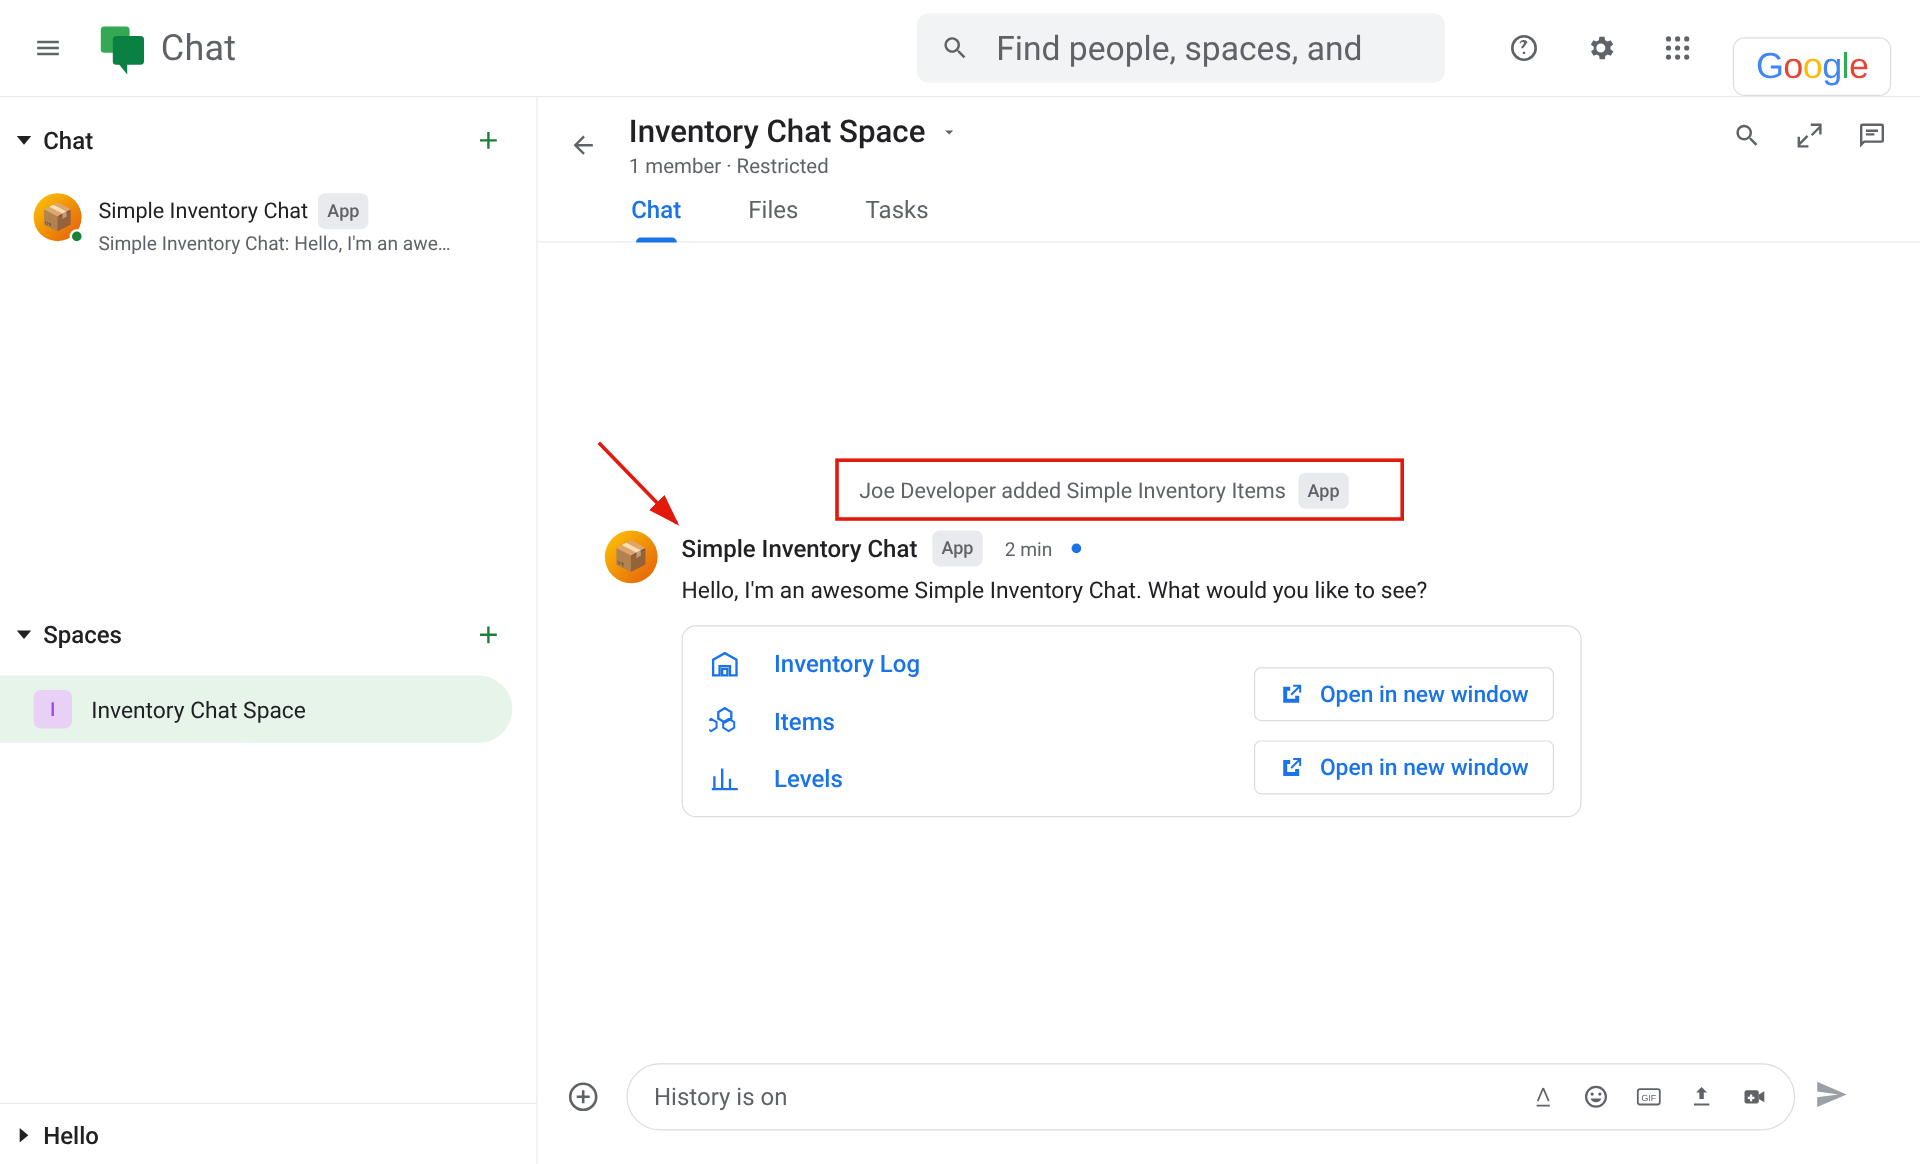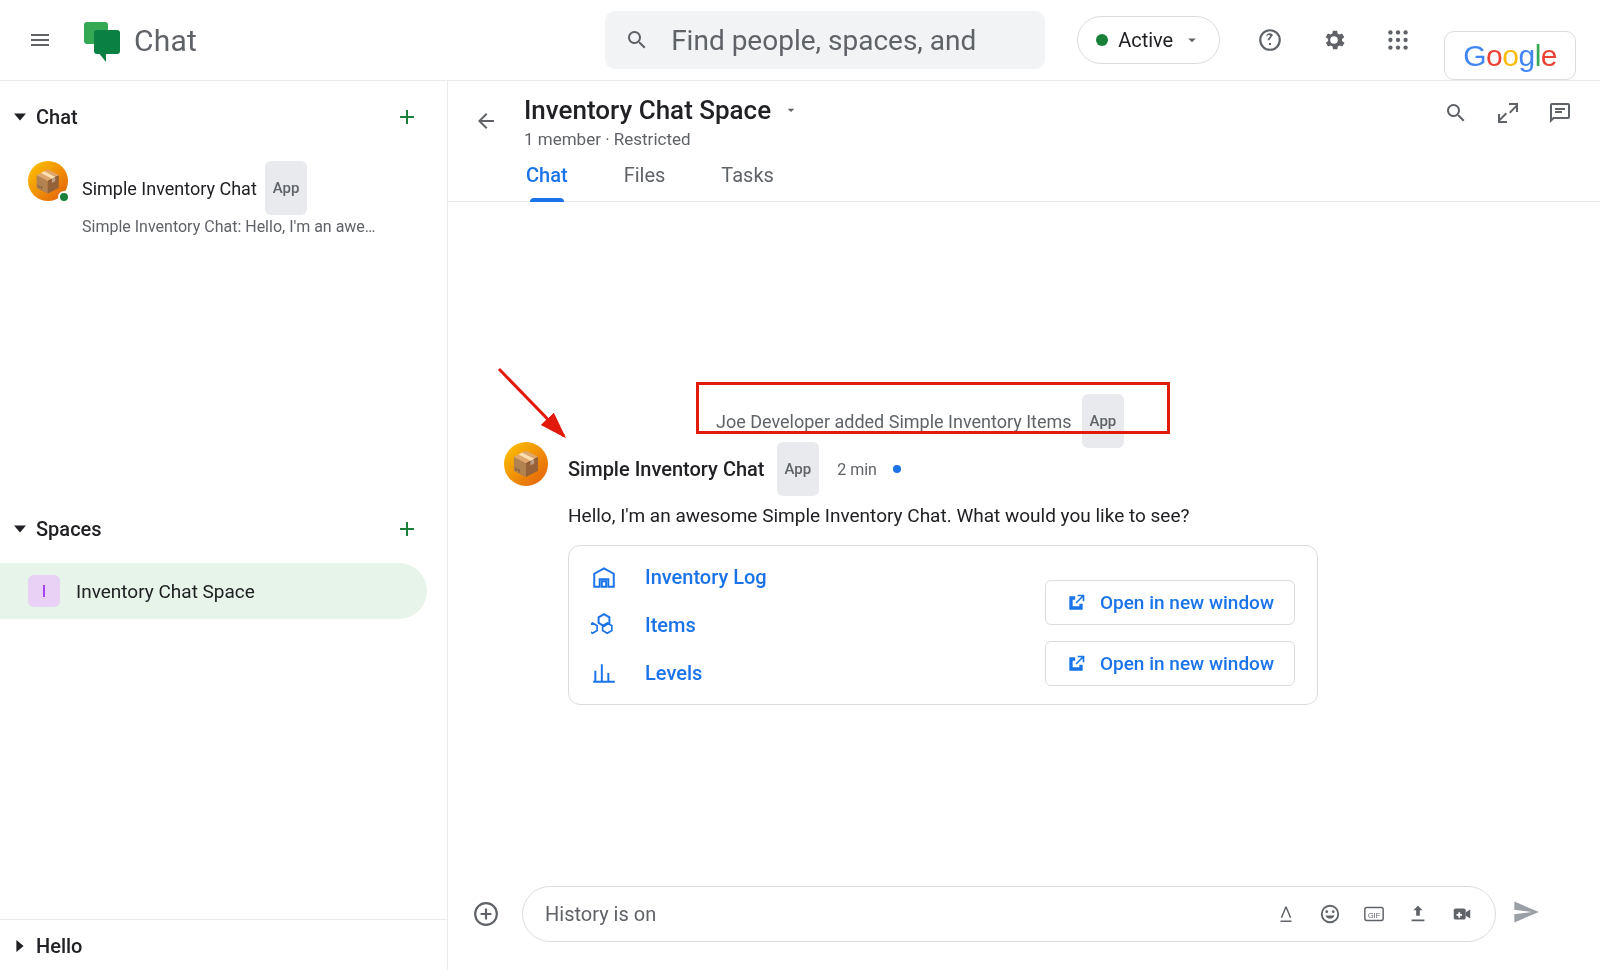--- a/index.html
+++ b/index.html
@@ -37,21 +37,21 @@
 .section-header .title{font-size:20px;font-weight:500;}
 .section-header .add{margin-left:auto;}
 .section-header .add svg{width:24px;height:24px;fill:#188038;}
 
 .chat-item{display:flex;align-items:flex-start;padding:10px 14px 12px 28px;gap:14px;cursor:pointer;}
 .chat-item .avatar{width:40px;height:40px;border-radius:50%;background:linear-gradient(135deg,#fbbc04 10%,#e8710a 80%);position:relative;display:flex;align-items:center;justify-content:center;font-size:22px;}
 .chat-item .avatar .presence{position:absolute;right:-2px;bottom:-2px;width:12px;height:12px;border-radius:50%;background:#188038;border:2px solid #fff;}
 .chat-item .col{display:flex;flex-direction:column;min-width:0;}
 .chat-item .row1{display:flex;align-items:center;gap:8px;}
 .chat-item .name{font-size:18px;}
-.app-badge{font-size:15px;background:#e8eaed;border-radius:6px;padding:18px 8px;color:#5f6368;font-weight:500;}
+.app-badge{font-size:15px;background:#e8eaed;border-radius:6px;padding:6px 8px;color:#5f6368;font-weight:500;}
 .chat-item .preview{font-size:16px;color:#5f6368;white-space:nowrap;overflow:hidden;text-overflow:ellipsis;max-width:320px;margin-top:2px;}
 
 .spaces-section{margin-top:auto;position:relative;}
 .spaces-block{background:transparent;}
 .space-item{display:flex;align-items:center;gap:16px;padding:12px 14px 12px 28px;background:#e6f4ea;border-radius:0 999px 999px 0;margin-right:20px;cursor:pointer;}
 .space-item .space-avatar{width:32px;height:32px;border-radius:6px;background:#e8d1f5;color:#a142f4;display:flex;align-items:center;justify-content:center;font-size:16px;font-weight:500;}
 .space-item .space-name{font-size:19px;}
 
 .meet-section{border-top:1px solid #e8eaed;}
 .meet-section .caret svg{transform:rotate(-90deg);}
@@ -126,27 +126,20 @@
         <div class="tail"></div>
     </div>
     <span class="brand-text">Chat</span>
   </div>
   <div class="searchbox">
     <svg viewBox="0 0 24 24">
         <path d="M15.5 14h-.79l-.28-.27a6.5 6.5 0 10-.7.7l.27.28v.79l5 5 1.5-1.5-5-5zm-6 0a4.5 4.5 0 110-9 4.5 4.5 0 010 9z"></path>
       </svg>
     <span class="placeholder">Find people, spaces, and</span>
   </div>
-  <div class="status-chip">
-    <div class="dot"></div>
-    <span>Active</span>
-    <svg viewBox="0 0 24 24">
-        <path d="M7 10l5 5 5-5z"></path>
-      </svg>
-  </div>
   <div class="top-icons">
     <div class="icon-btn">
       <svg viewBox="0 0 24 24">
           <path d="M12 2a10 10 0 100 20 10 10 0 000-20zm0 18a8 8 0 110-16 8 8 0 010 16zm-.9-5.2h1.8v1.8h-1.8zm2.6-6.4c0 .9-.4 1.5-1.2 2.2-.7.6-.9.9-.9 1.6h-1.7c0-1.2.4-1.8 1.3-2.5.6-.5.8-.8.8-1.3 0-.7-.5-1.1-1.3-1.1-.8 0-1.3.5-1.4 1.3H8.6c.1-1.7 1.3-2.8 3.1-2.8 1.8 0 3 .9 3 2.6z"></path>
         </svg>
     </div>
     <div class="icon-btn">
       <svg viewBox="0 0 24 24">
           <path d="M19.4 13a7.8 7.8 0 000-2l2.1-1.6-2-3.4-2.5 1a7.6 7.6 0 00-1.7-1l-.4-2.6h-4l-.4 2.6a7.6 7.6 0 00-1.7 1l-2.5-1-2 3.4L6.6 11a7.8 7.8 0 000 2l-2.1 1.6 2 3.4 2.5-1c.5.4 1.1.7 1.7 1l.4 2.6h4l.4-2.6c.6-.3 1.2-.6 1.7-1l2.5 1 2-3.4L19.4 13zM12 15.5A3.5 3.5 0 1112 8.5a3.5 3.5 0 010 7z"></path>
         </svg>

